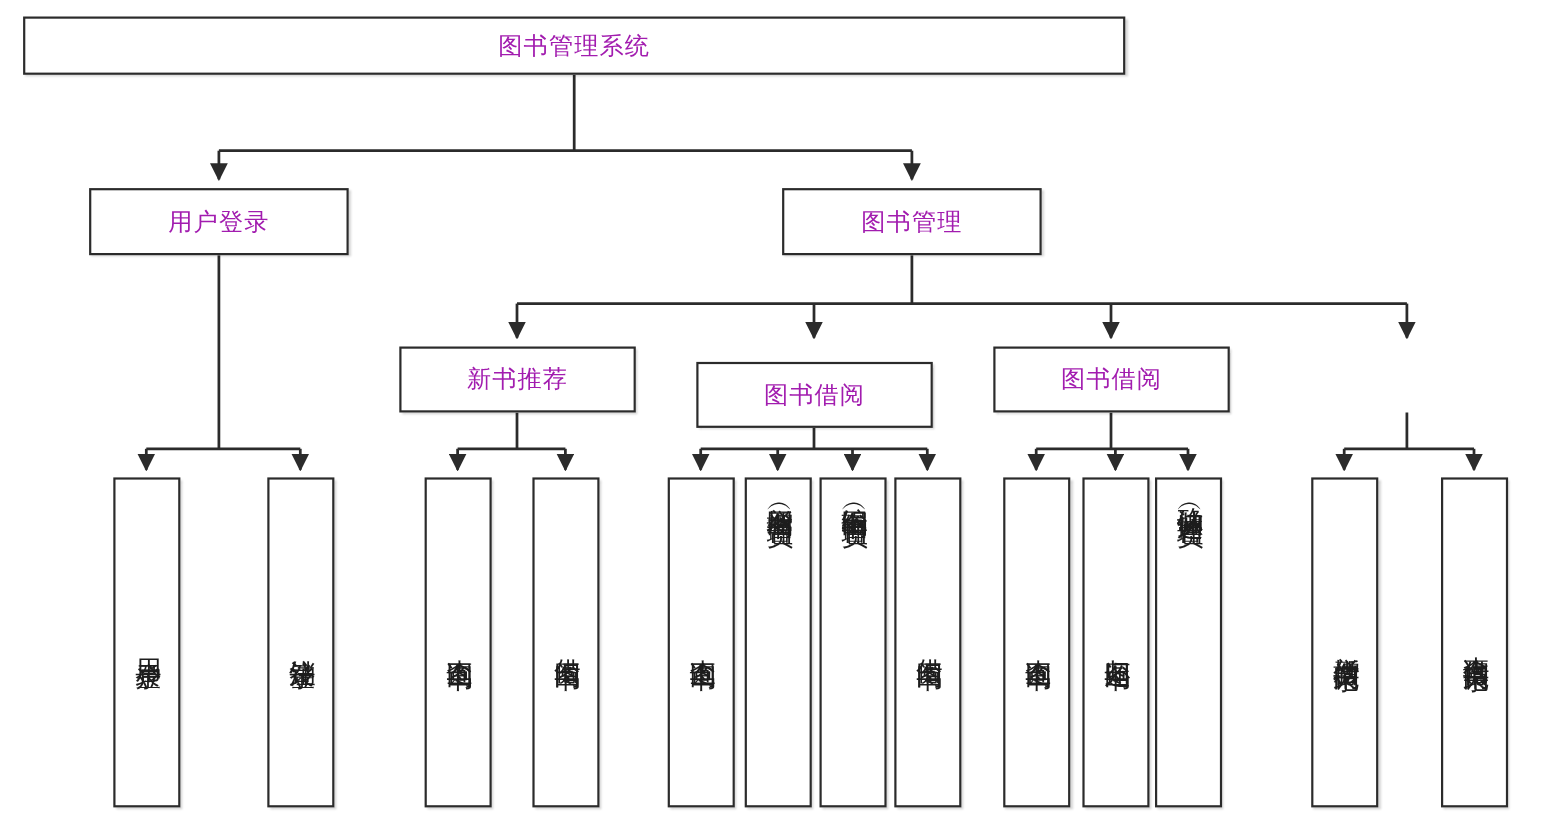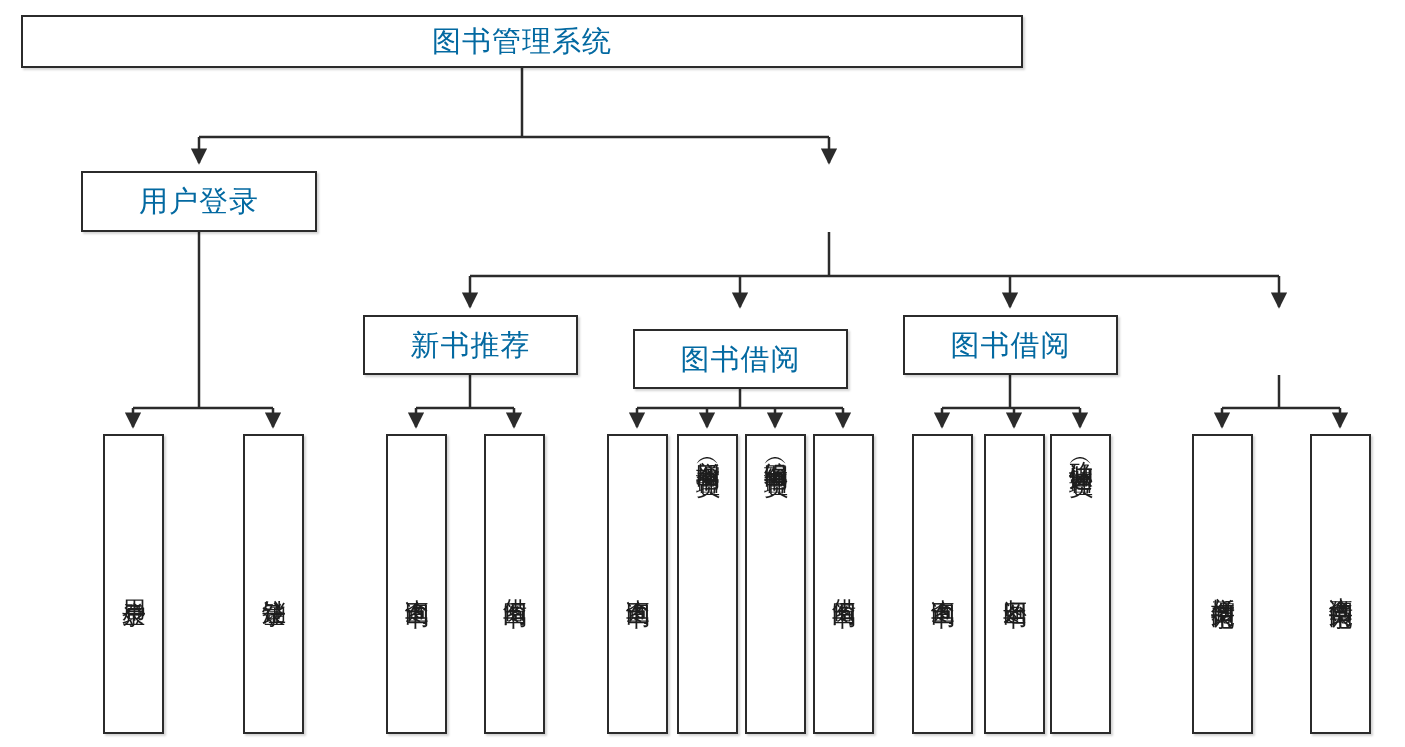--- a/index.html
+++ b/index.html
@@ -32,22 +32,22 @@
     box-sizing: border-box;
     background: #ffffff;
     border: 2.5px solid #2b2b2b;
     box-shadow: 2px 2px 2px rgba(0,0,0,0.17);
     display: flex;
     align-items: center;
     justify-content: center;
     overflow: hidden;
   }
   .node.horizontal .label {
-    font-size: 29px;
-    color: #0369a1;
+    font-size: 22px;
+    color: #a21caf;
     letter-spacing: 1px;
     white-space: nowrap;
     line-height: 1;
   }
   .node.vertical {
     align-items: flex-start;
     justify-content: center;
     padding-top: 6px;
   }
   .node.vertical .label {
@@ -128,20 +128,23 @@
     </g>
   </svg>
 
   <div class="node horizontal" style="left:21px; top:15px; width:1002px; height:53px;">
     <span class="label">图书管理系统</span>
   </div>
 
   <div class="node horizontal" style="left:81px; top:171px; width:236px; height:61px;">
     <span class="label">用户登录</span>
   </div>
+  <div class="node horizontal" style="left:711px; top:171px; width:236px; height:61px;">
+    <span class="label">图书管理</span>
+  </div>
 
   <div class="node horizontal" style="left:363px; top:315px; width:215px; height:60px;">
     <span class="label">新书推荐</span>
   </div>
   <div class="node horizontal" style="left:633px; top:315px; width:215px; height:60px;margin-top:14px;">
     <span class="label">图书借阅</span>
   </div>
   <div class="node horizontal" style="left:903px; top:315px; width:215px; height:60px;">
     <span class="label">图书借阅</span>
   </div>

